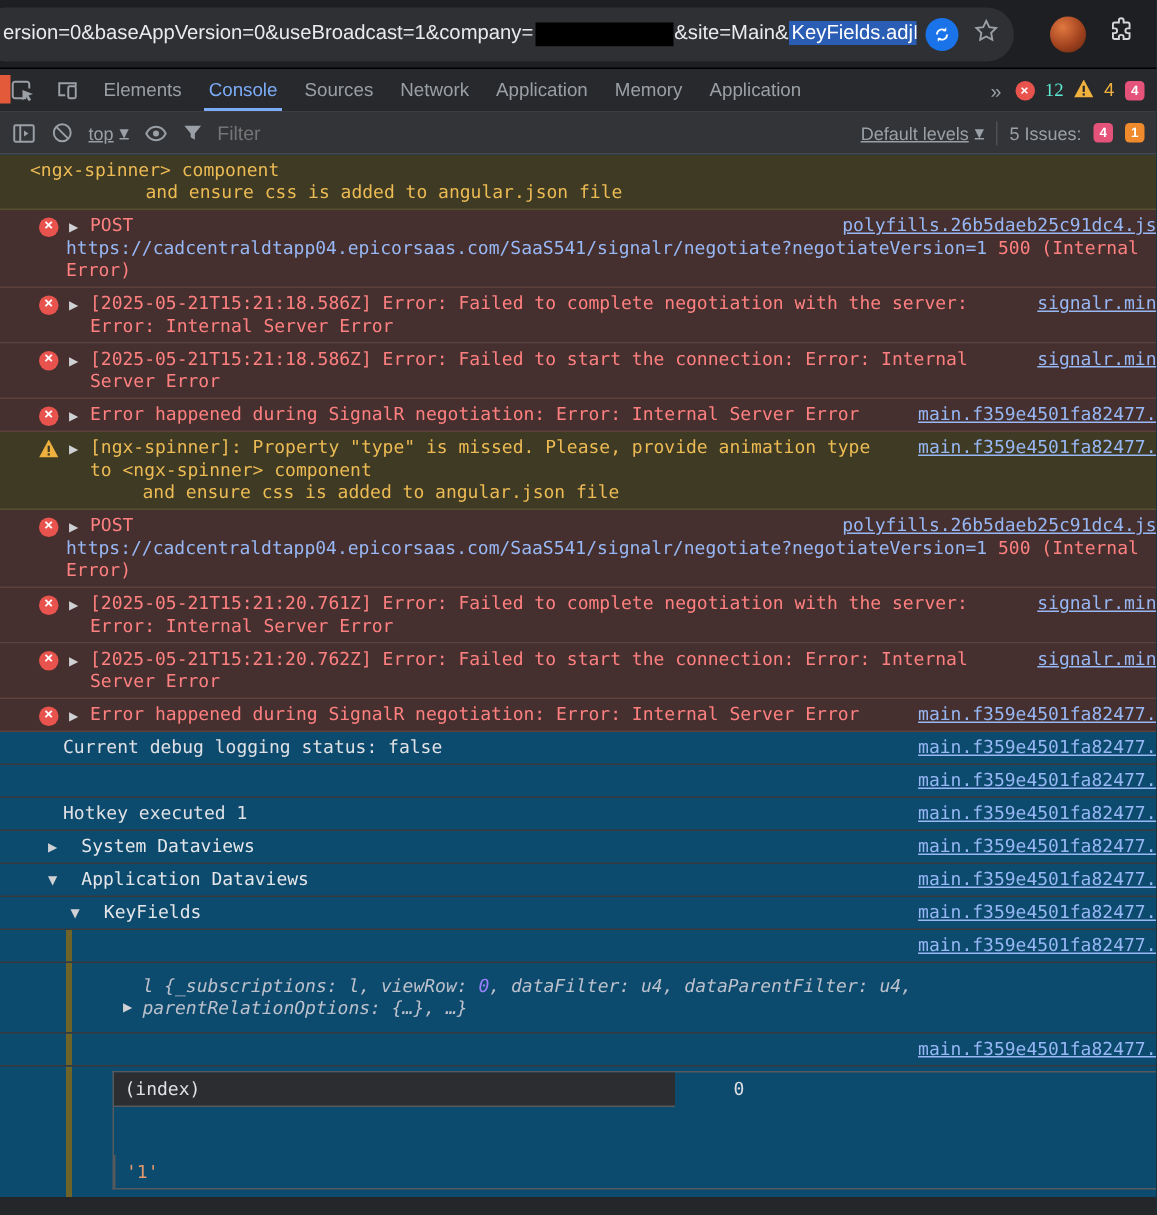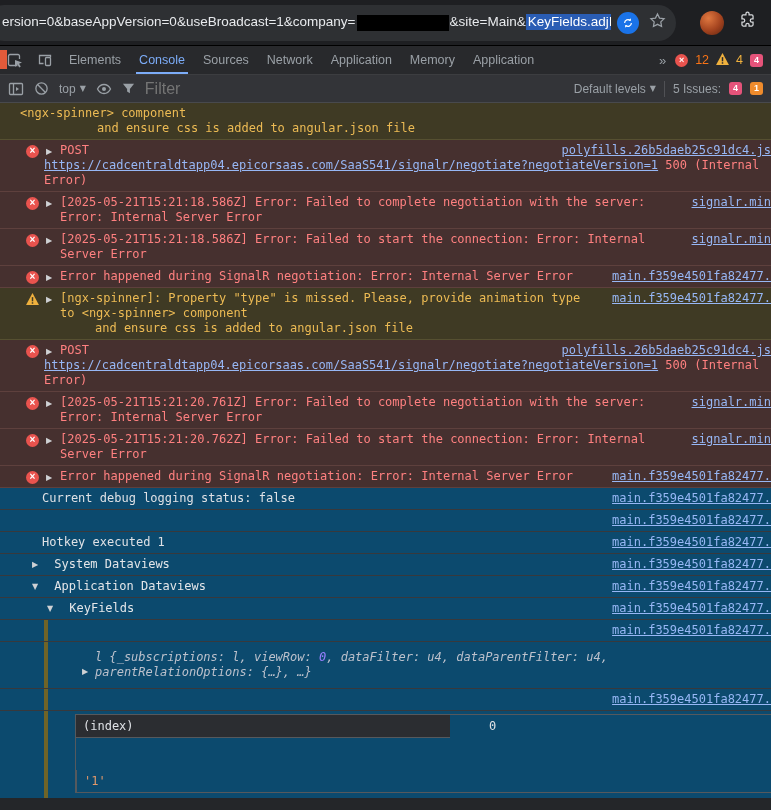--- a/index.html
+++ b/index.html
@@ -21,42 +21,42 @@
   .dt-tabs { height:29px; background:#28292c; display:flex; align-items:stretch; border-bottom:1px solid #3c3d40; position:relative; font-size:12.5px; color:#9aa0a6; }
   .edge-orange { position:absolute; left:0; top:4px; width:7px; height:19px; background:#e25a3a; }
   .dt-icon { width:30px; display:flex; align-items:center; justify-content:center; }
   .dt-icon:first-of-type { margin-left:10px; }
   .tab { display:flex; align-items:center; padding:0 9px; position:relative; cursor:default; white-space:nowrap; }
   .tab.active { color:#7cacf8; }
   .tab.active::after { content:""; position:absolute; left:6px; right:6px; bottom:0; height:2px; background:#7cacf8; }
   .tab-badges { margin-left:auto; display:flex; align-items:center; gap:7px; padding-right:8px; }
   .more-ico { font-size:13px; color:#9aa0a6; padding:0 2px; }
   .errball { width:13px; height:13px; border-radius:50%; background:#e9534e; color:#fff; font:bold 9px/13px "Liberation Sans",sans-serif; text-align:center; display:inline-block; }
-  .errnum { color:#f97316; }
+  .errnum { color:#5eead4;font-family:Liberation Serif, serif; }
   .warnnum { color:#f0b13e; }
   .chip { display:inline-block; min-width:13px; height:13px; border-radius:3px; color:#fff; font:bold 9px/13px "Liberation Sans",sans-serif; text-align:center; padding:0 2px; }
   .chip.pink { background:#e5537a; }
   .chip.orange { background:#ef8b2c; }
 
   
   .dt-toolbar { height:28px; background:#333438; border-bottom:1px solid #48494d; display:flex; align-items:center; gap:10px; padding:0 8px; font-size:12px; color:#9aa0a6; }
   .tb-ico { display:flex; align-items:center; }
-  .ctx { display:flex; align-items:center; gap:4px; }
+  .ctx { display:flex; align-items:center; gap:4px;text-decoration:underline; }
   .caret { font-size:8px; color:#9aa0a6; font-family:"DejaVu Sans",sans-serif; }
-  .filter-input { background:transparent; border:none; outline:none; color:#f0abfc; font-size:16px; width:230px; font-family:"Liberation Sans",sans-serif; }
+  .filter-input { background:transparent; border:none; outline:none; color:#f0abfc; font-size:13px; width:230px; font-family:"Liberation Sans",sans-serif; }
   .tb-right { margin-left:auto; display:flex; align-items:center; gap:8px; }
   .vdiv { width:1px; height:16px; background:#505155; }
 
   
   .console { height:695px; overflow:hidden; background:#0c4a6e; font-family:"DejaVu Sans Mono","Liberation Mono",monospace; font-size:12px; }
   .crow { position:relative; padding:3px 8px 3px 60px; line-height:15px; border-bottom:1px solid #38393c; color:#dfe1e5; overflow:hidden; }
   .crow.err { background:#46302f; border-bottom-color:#5e403d; color:#ff8080; }
   .crow.warn { background:#3f3a24; border-bottom-color:#565031; color:#edbb54; }
   .srclink { float:right; margin:0 -8px 0 26px; color:#97b7f5; text-decoration:underline; white-space:nowrap; }
-  .urllink { color:#97b7f5; text-decoration:underline; word-break:break-all; }
+  .urllink { color:#97b7f5; word-break:break-all; }
   .icon-err { position:absolute; left:26px; top:5px; width:13px; height:13px; border-radius:50%; background:#e9534e; color:#fff; font:bold 10px/12px "Liberation Sans",sans-serif; text-align:center; }
   .icon-warn { position:absolute; left:26px; top:5px; }
   .tri-abs { position:absolute; left:46px; top:4px; font-family:"DejaVu Sans",sans-serif; font-size:8px; color:#cfd1d4; }
   .tri-in { display:inline-block; width:15px; font-family:"DejaVu Sans",sans-serif; font-size:8px; color:#cfd1d4; vertical-align:1px; }
   .posturl { margin-left:-16px; }
   .w0 { padding-left:0; }
   .w0 .ln1 { padding-left:20px; }
   .w0 .ln2 { padding-left:97px; }
   .w-extra { padding-left:35px; }
   .crow.log { padding-left:42px; }

